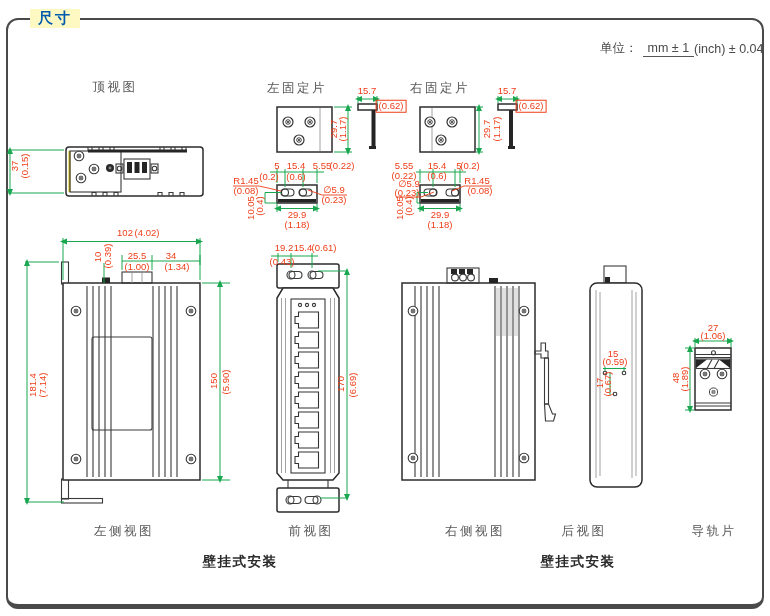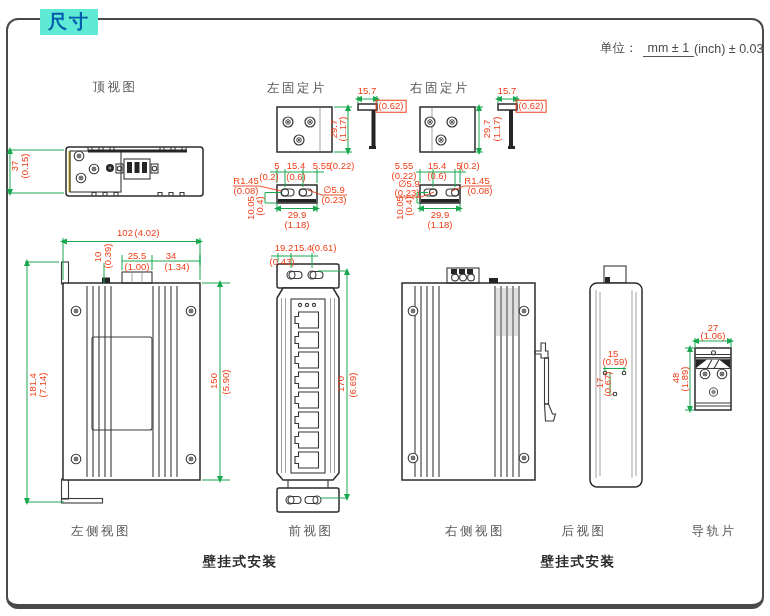--- a/index.html
+++ b/index.html
@@ -1,21 +1,21 @@
 <!DOCTYPE html>
 <html><head>
 <meta charset="utf-8">
 <style>
   html,body{margin:0;padding:0;background:#fff;}
   .stage{position:relative;width:770px;height:616px;background:#fff;overflow:hidden;
          font-family:"Liberation Sans",sans-serif;}
   .panel{position:absolute;left:6px;top:18px;width:754px;height:584px;
          border:2px solid #4a4a4a;border-bottom-width:5px;border-radius:12px;}
-  .title{position:absolute;left:40px;top:9px;font-size:19px;font-weight:bold;color:#005bac;
-         background:#5eead4;padding:0 8px;letter-spacing:2px;white-space:nowrap;}
+  .title{position:absolute;left:30px;top:9px;font-size:15px;font-weight:bold;color:#005bac;
+         background:#fef9c3;padding:0 8px;letter-spacing:2px;white-space:nowrap;}
   .unit{position:absolute;left:600px;top:40px;display:flex;align-items:center;gap:5px;
         font-size:12.5px;color:#4a4a4a;}
   .frac{display:inline-flex;flex-direction:row;text-align:center;font-size:12.5px;}
   .num{border-bottom:1.2px solid #555;padding:0 5px 1px;}
   .den{padding-top:1px;}
   .vl{position:absolute;transform:translate(-50%,-50%);font-size:12.5px;color:#595959;
       letter-spacing:2.5px;white-space:nowrap;font-family:Liberation Mono, monospace;}
   .sl{position:absolute;transform:translate(-50%,-50%);font-size:13.5px;color:#2b2b2b;
       font-weight:bold;letter-spacing:1.5px;white-space:nowrap;}
   .d{position:absolute;transform:translate(-50%,-50%);font-size:9.5px;line-height:1;
@@ -34,21 +34,21 @@
 <body>
 
 <div class="stage">
   <div class="panel"></div>
   <div class="title">尺寸</div>
 
   <div class="unit">
     <span>单位：</span>
     <span class="frac">
       <span class="num">mm ± 1</span>
-      <span class="den">(inch) ± 0.03</span>
+      <span class="den">(inch) ± 0.04</span>
     </span>
   </div>
 
   <svg width="770" height="616" viewBox="0 0 770 616">
     <defs>
       <marker id="ma" markerWidth="8" markerHeight="8" refX="4" refY="4" orient="auto-start-reverse">
         <path d="M0,1 L7,4 L0,7 z" fill="#18a74f"></path>
       </marker>
       <g id="scr">
         <circle r="4.8" fill="#fff" stroke="#3a3a3a" stroke-width="1.1"></circle>
@@ -258,21 +258,21 @@
       <path class="g" d="M695,347 V338 M731,347 V338"></path>
       <line class="g" x1="695" y1="341" x2="731" y2="341" marker-start="url(#ma)" marker-end="url(#ma)"></line>
       <path class="g" d="M694,348 H685 M694,410 H685"></path>
       <line class="g" x1="690" y1="348" x2="690" y2="410" marker-start="url(#ma)" marker-end="url(#ma)"></line>
     </g>
   </svg>
 
   <div class="vl" style="left:115px;top:87px">顶视图</div>
   <div class="vl" style="left:297px;top:88px">左固定片</div>
   <div class="vl" style="left:440px;top:88px">右固定片</div>
-  <div class="vl" style="left:101px;top:531px">左侧视图</div>
+  <div class="vl" style="left:124px;top:531px">左侧视图</div>
   <div class="vl" style="left:311px;top:531px">前视图</div>
   <div class="vl" style="left:475px;top:531px">右侧视图</div>
   <div class="vl" style="left:584px;top:531px">后视图</div>
   <div class="vl" style="left:714px;top:531px">导轨片</div>
   <div class="sl" style="left:240px;top:562px">壁挂式安装</div>
   <div class="sl" style="left:578px;top:562px">壁挂式安装</div>
 
   <div class="d r" style="left:15px;top:166px">37</div>
   <div class="d r" style="left:25px;top:166px">(0.15)</div>
 

